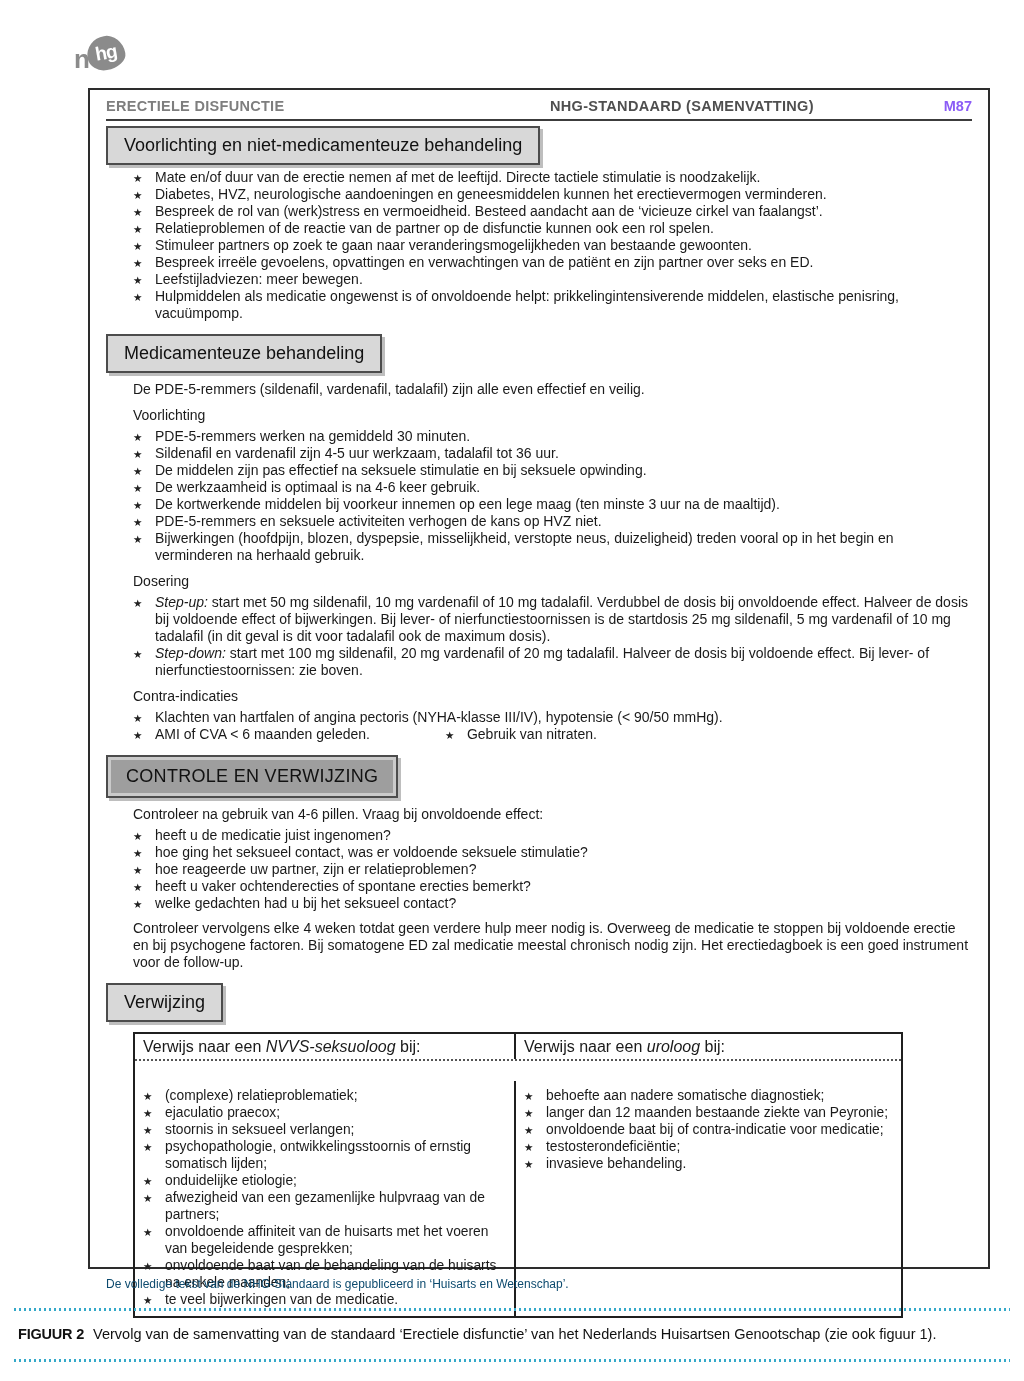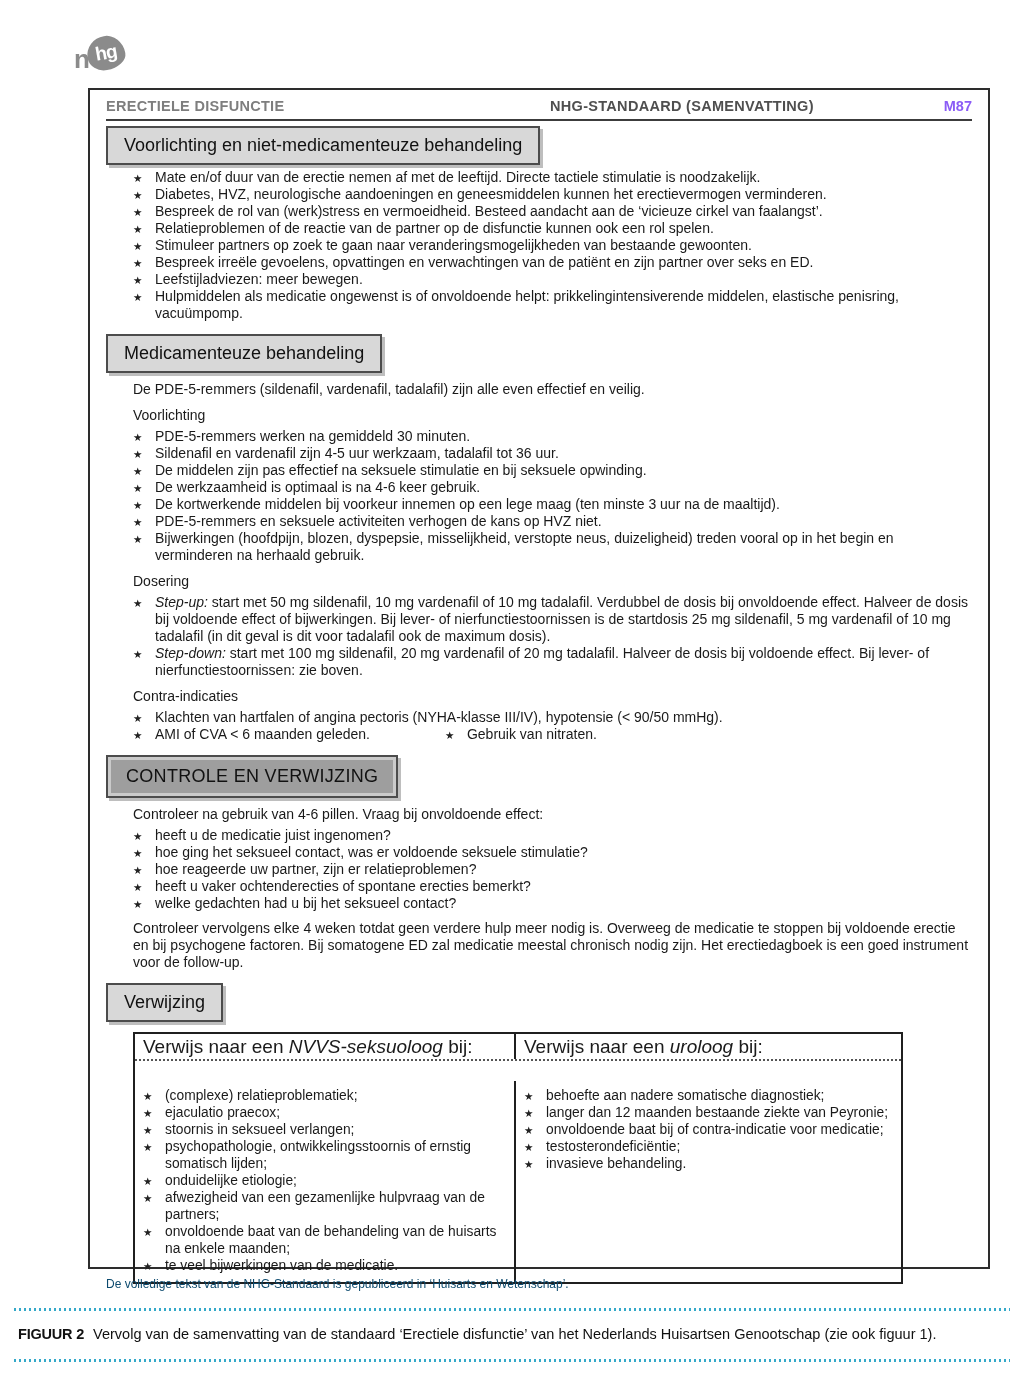--- a/index.html
+++ b/index.html
@@ -51,21 +51,21 @@
   }
   ul.blist li i { font-style:italic; }
   .duo-b { display:inline-block; position:relative; margin-left:75px; padding-left:22px; }
   .duo-b::before { content:"★"; position:absolute; left:0; top:1px; font-size:10.5px; color:#222; }
   
   .ref-table { margin-top:10px; width:770px; border:2px solid #1f1f1f; display:flex; flex-direction:column; }
   .ref-row { display:flex; }
   .ref-row .cell { padding:4px 8px; }
   .ref-row .cell.left { width:381px; border-right:2px solid #1f1f1f; }
   .ref-row .cell.right { flex:1; }
-  .ref-head { border-bottom:2px dotted #555; font-size:19px; line-height:17px; }
+  .ref-head { border-bottom:2px dotted #555; font-size:16px; line-height:17px; }
   .ref-body { flex:1;margin-top:20px; }
   .ref-body ul.blist { margin:2px 0 4px; font-size:13.8px; line-height:17px; }
   .ref-body ul.blist li { padding-left:22px; }
   
   .footer-note { position:absolute; left:106px; top:1277px; font-size:12px; color:#0c4a6e; }
   .dotline {
     position:absolute; left:14px; right:14px; height:3px;
     background-image:repeating-linear-gradient(90deg, var(--accent,#35a9c9) 0 2px, transparent 2px 5px);
   }
   .line1 { top:1308px; }
@@ -156,20 +156,21 @@
       </div>
       <div class="ref-row ref-body">
         <div class="cell left">
           <ul class="blist">
             <li>(complexe) relatieproblematiek;</li>
             <li>ejaculatio praecox;</li>
             <li>stoornis in seksueel verlangen;</li>
             <li>psychopathologie, ontwikkelingsstoornis of ernstig somatisch lijden;</li>
             <li>onduidelijke etiologie;</li>
             <li>afwezigheid van een gezamenlijke hulpvraag van de partners;</li>
+            <li>onvoldoende affiniteit van de huisarts met het voeren van begeleidende gesprekken;</li>
             <li>onvoldoende baat van de behandeling van de huisarts na enkele maanden;</li>
             <li>te veel bijwerkingen van de medicatie.</li>
           </ul>
         </div>
         <div class="cell right">
           <ul class="blist">
             <li>behoefte aan nadere somatische diagnostiek;</li>
             <li>langer dan 12 maanden bestaande ziekte van Peyronie;</li>
             <li>onvoldoende baat bij of contra-indicatie voor medicatie;</li>
             <li>testosterondeficiëntie;</li>

